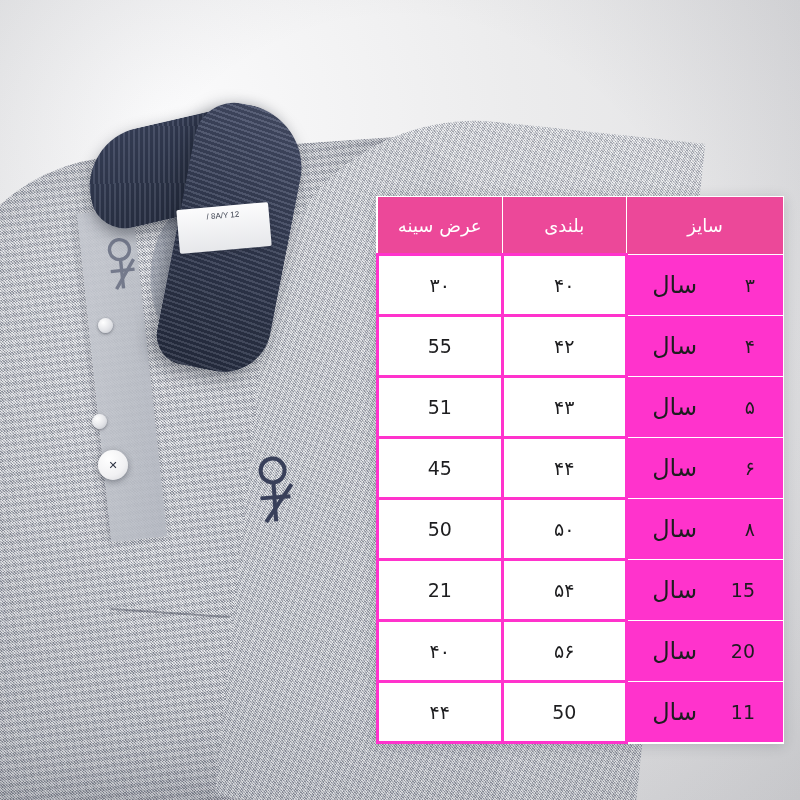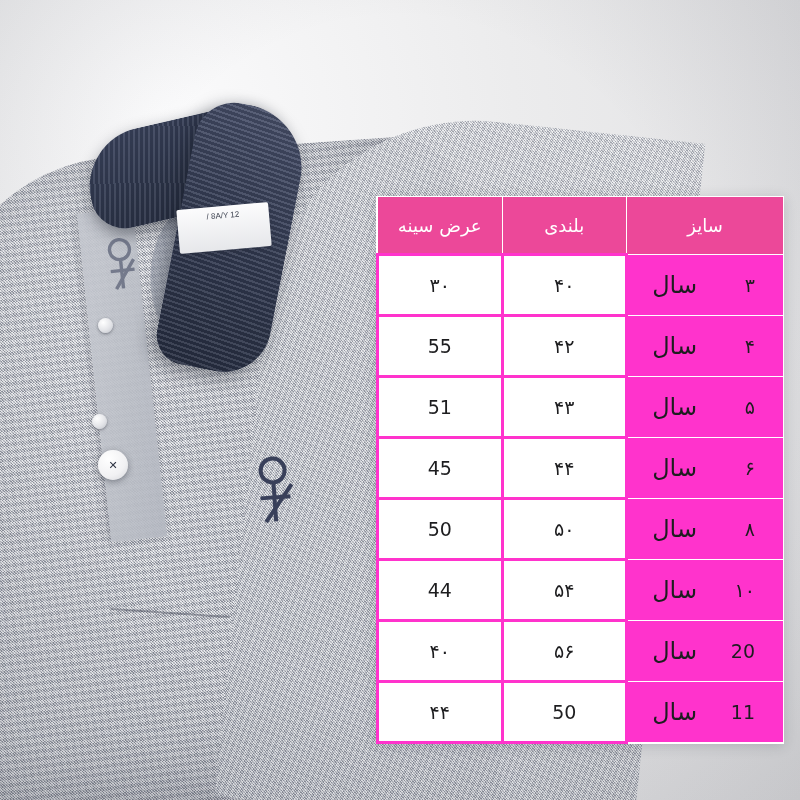--- a/index.html
+++ b/index.html
@@ -364,25 +364,25 @@
         <tr>
           <td class="size-cell">
             <span class="num">۸</span>
             <span class="unit">سال</span>
           </td>
           <td class="white-cell">۵۰</td>
           <td class="white-cell">50</td>
         </tr>
         <tr>
           <td class="size-cell">
-            <span class="num">۱۰</span>
+            <span class="num">15</span>
             <span class="unit">سال</span>
           </td>
           <td class="white-cell">۵۴</td>
-          <td class="white-cell">44</td>
+          <td class="white-cell">21</td>
         </tr>
         <tr>
           <td class="size-cell">
             <span class="num">20</span>
             <span class="unit">سال</span>
           </td>
           <td class="white-cell">۵۶</td>
           <td class="white-cell">۴۰</td>
         </tr>
         <tr>

